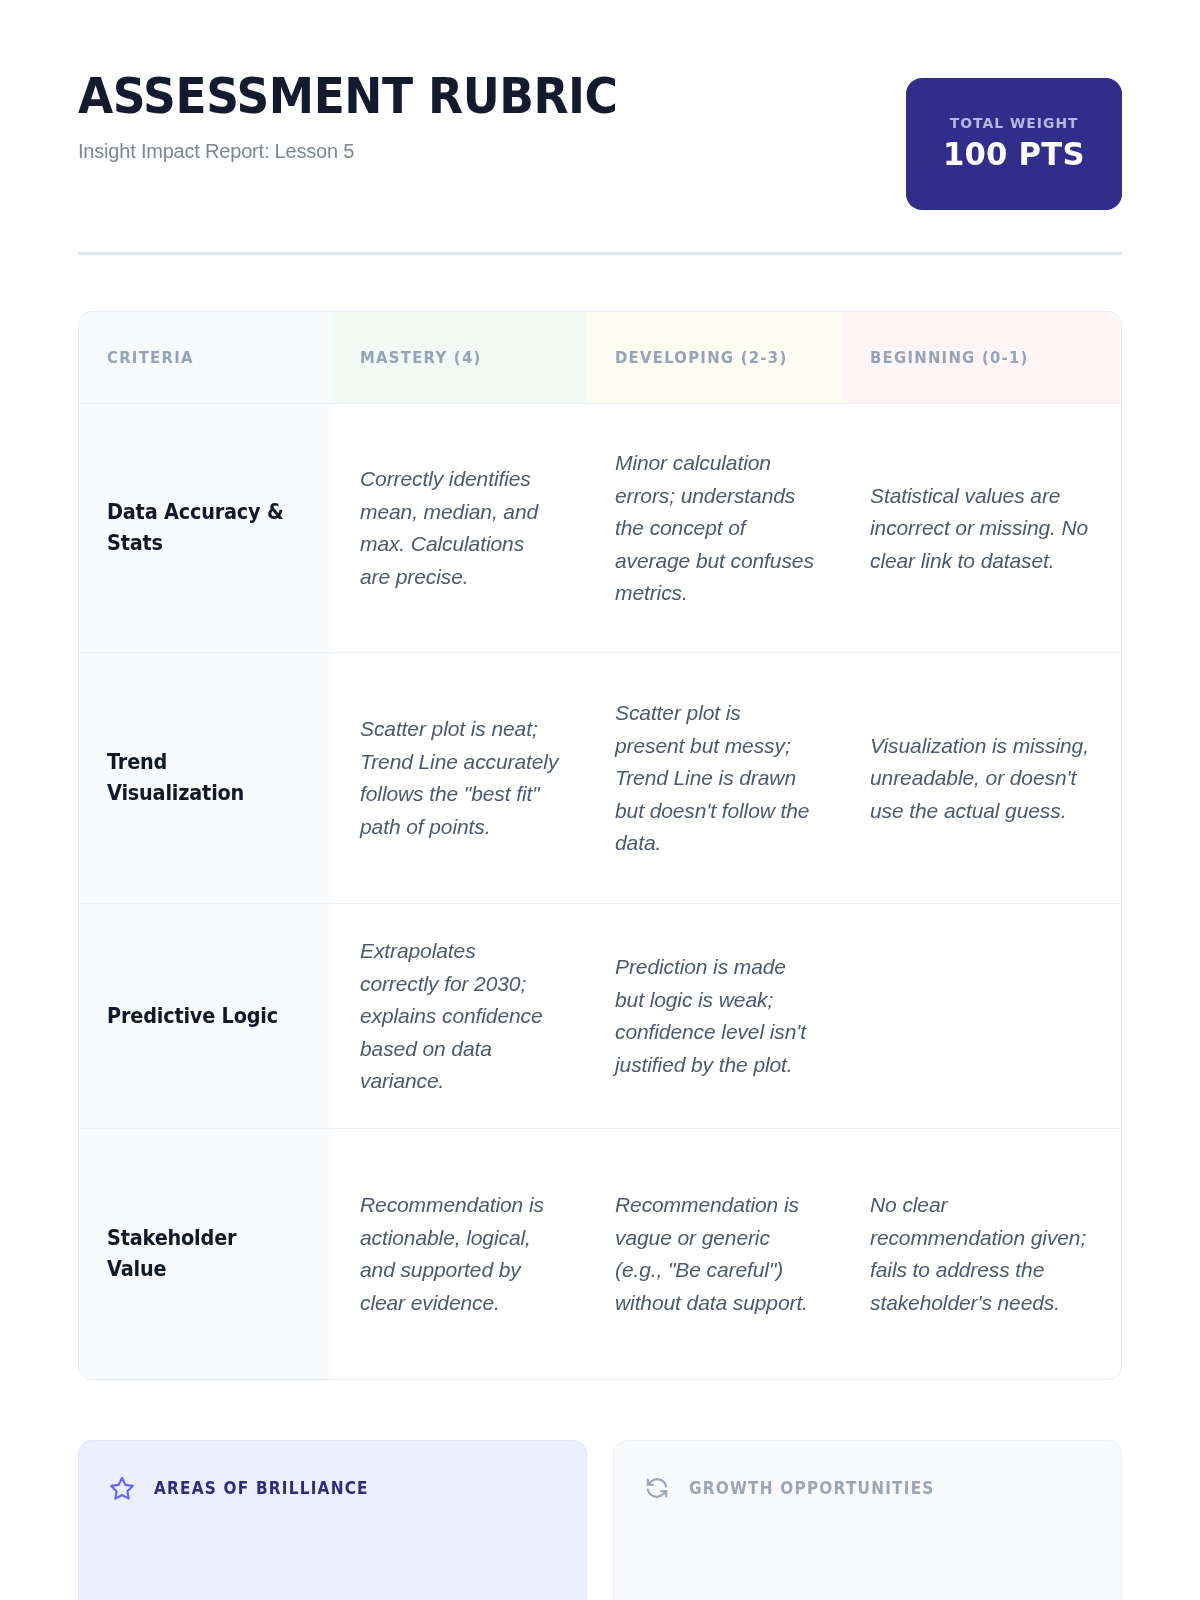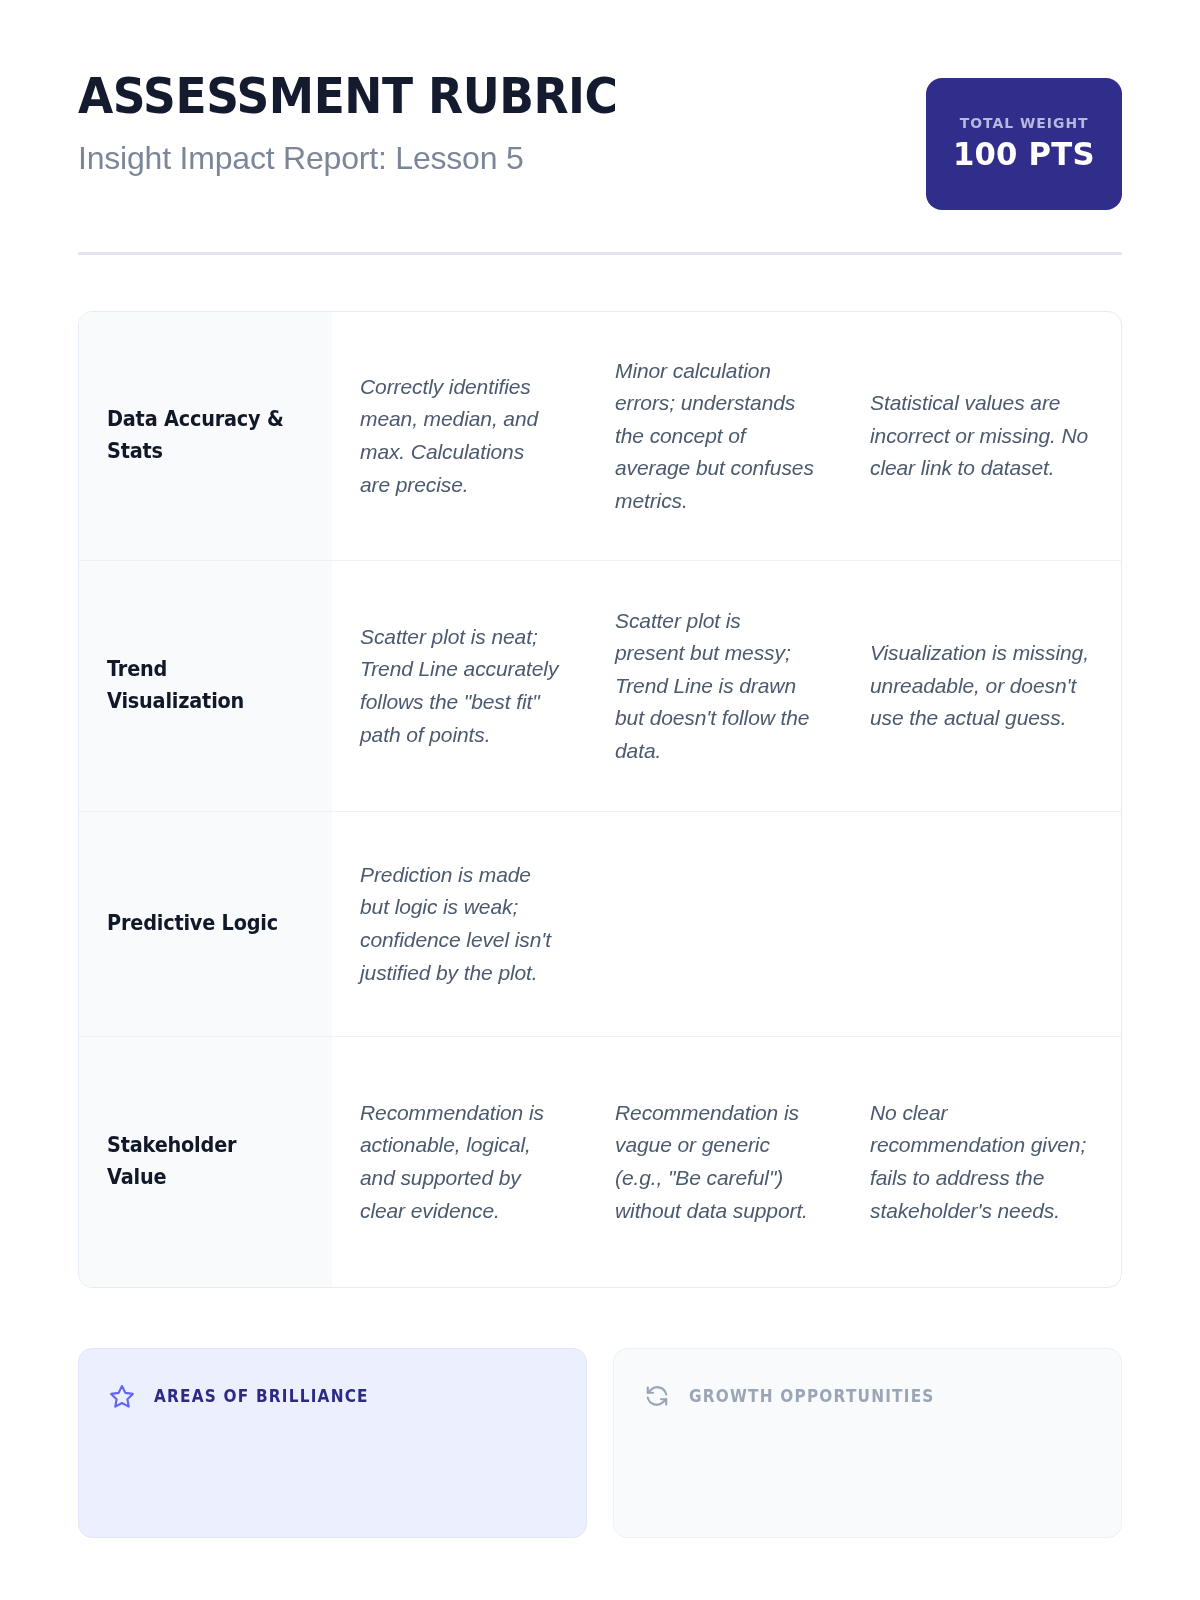--- a/index.html
+++ b/index.html
@@ -29,31 +29,31 @@
     font-weight: 700;
     letter-spacing: -0.5px;
     color: #141b2e;
     font-family: "DejaVu Sans", sans-serif;
     transform: scaleX(0.93);
     transform-origin: left center;
     white-space: nowrap;
   }
   .page-subtitle {
     margin: 16px 0 0 0;
-    font-size: 32px;
+    font-size: 20px;
     line-height: 1.2;
     font-weight: 400;
     color: #7b8699;
     letter-spacing: -0.2px;
   }
 
   .weight-badge {
     background: #312e8b;
     border-radius: 16px;
-    width: 196px;
+    width: 216px;
     height: 132px;
     display: flex;
     flex-direction: column;
     align-items: center;
     justify-content: center;
     gap: 4px;
     margin-top: 10px;
   }
   .weight-badge-label {
     font-size: 14.5px;
@@ -191,20 +191,34 @@
     <div class="weight-badge">
       <div class="weight-badge-label">TOTAL WEIGHT</div>
       <div class="weight-badge-value">100 PTS</div>
     </div>
   </div>
 
   <div class="header-divider"></div>
 
   <div class="rubric-table">
 
+    <div class="rubric-row rubric-head">
+      <div class="col col-criteria">
+        <span class="head-label">CRITERIA</span>
+      </div>
+      <div class="col col-mastery">
+        <span class="head-label">MASTERY (4)</span>
+      </div>
+      <div class="col col-developing">
+        <span class="head-label">DEVELOPING (2-3)</span>
+      </div>
+      <div class="col col-beginning">
+        <span class="head-label">BEGINNING (0-1)</span>
+      </div>
+    </div>
 
     <div class="rubric-row rubric-body row-1">
       <div class="col col-criteria">
         <span class="criteria-label">Data Accuracy &amp; Stats</span>
       </div>
       <div class="col col-mastery">
         <span class="cell-text">Correctly identifies mean, median, and max. Calculations are precise.</span>
       </div>
       <div class="col col-developing">
         <span class="cell-text">Minor calculation errors; understands the concept of average but confuses metrics.</span>
@@ -225,20 +239,23 @@
         <span class="cell-text">Scatter plot is present but messy; Trend Line is drawn but doesn't follow the data.</span>
       </div>
       <div class="col col-beginning">
         <span class="cell-text">Visualization is missing, unreadable, or doesn't use the actual guess.</span>
       </div>
     </div>
 
     <div class="rubric-row rubric-body row-3">
       <div class="col col-criteria">
         <span class="criteria-label">Predictive Logic</span>
+      </div>
+      <div class="col col-mastery">
+        <span class="cell-text">Extrapolates correctly for 2030; explains confidence based on data variance.</span>
       </div>
       <div class="col col-developing">
         <span class="cell-text">Prediction is made but logic is weak; confidence level isn't justified by the plot.</span>
       </div>
     </div>
 
     <div class="rubric-row rubric-body row-4">
       <div class="col col-criteria">
         <span class="criteria-label">Stakeholder Value</span>
       </div>

